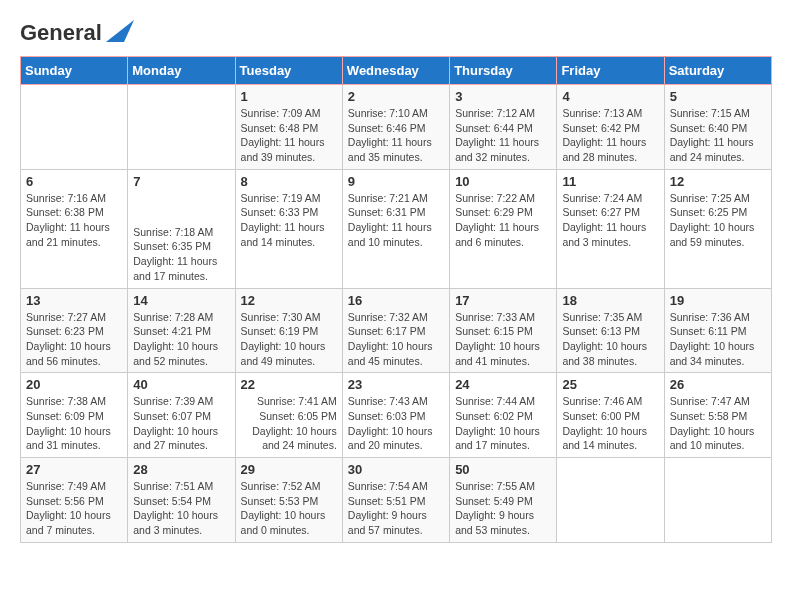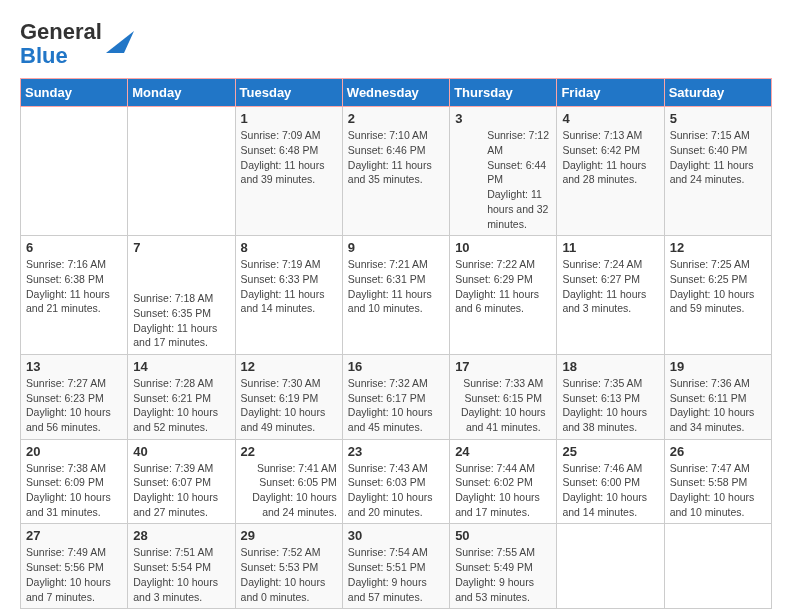--- a/index.html
+++ b/index.html
@@ -78,21 +78,20 @@
 </head>
 <body>
 
 <div class="header">
   <div class="logo">
     <div style="display:flex; align-items:center;">
       <div style="line-height:1.1;">
         <div style="font-size:22px; font-weight:bold; color:#333;">
           <span style="color:#333;">General</span>
         </div>
-        <div style="font-size:22px; font-weight:bold; color:#2176c7;">Blue</div>
       </div>
       <div style="margin-left:4px; margin-top:-10px;">
         <svg width="28" height="32" viewBox="0 0 28 32">
           <polygon points="0,32 28,10 18,32" fill="#2176c7"></polygon>
         </svg>
       </div>
     </div>
   </div>
   <div class="title-section">
     <div class="month-title"></div>
@@ -123,21 +122,21 @@
 Daylight: 11 hours and 39 minutes.</div>
         </td>
         <td>
           <span class="day-number">2</span>
           <div class="day-info" style="white-space: pre-line;">Sunrise: 7:10 AM
 Sunset: 6:46 PM
 Daylight: 11 hours and 35 minutes.</div>
         </td>
         <td>
           <span class="day-number">3</span>
-          <div class="day-info" style="white-space: pre-line; margin-left: 32px;">Sunrise: 7:12 AM
+          <div class="day-info" style="white-space: pre-line;">Sunrise: 7:12 AM
 Sunset: 6:44 PM
 Daylight: 11 hours and 32 minutes.</div>
         </td>
         <td>
           <span class="day-number">4</span>
           <div class="day-info" style="white-space: pre-line;">Sunrise: 7:13 AM
 Sunset: 6:42 PM
 Daylight: 11 hours and 28 minutes.</div>
         </td>
         <td>
@@ -194,38 +193,38 @@
       <tr>
         <td>
           <span class="day-number">13</span>
           <div class="day-info" style="white-space: pre-line;">Sunrise: 7:27 AM
 Sunset: 6:23 PM
 Daylight: 10 hours and 56 minutes.</div>
         </td>
         <td>
           <span class="day-number">14</span>
           <div class="day-info" style="white-space: pre-line;">Sunrise: 7:28 AM
-Sunset: 6:21 PM
+Sunset: 4:21 PM
 Daylight: 10 hours and 52 minutes.</div>
         </td>
         <td>
           <span class="day-number">12</span>
           <div class="day-info" style="white-space: pre-line;">Sunrise: 7:30 AM
 Sunset: 6:19 PM
 Daylight: 10 hours and 49 minutes.</div>
         </td>
         <td>
           <span class="day-number">16</span>
           <div class="day-info" style="white-space: pre-line;">Sunrise: 7:32 AM
 Sunset: 6:17 PM
 Daylight: 10 hours and 45 minutes.</div>
         </td>
         <td>
           <span class="day-number">17</span>
-          <div class="day-info" style="white-space: pre-line; text-align: center;">Sunrise: 7:33 AM
+          <div class="day-info" style="white-space: pre-line;">Sunrise: 7:33 AM
 Sunset: 6:15 PM
 Daylight: 10 hours and 41 minutes.</div>
         </td>
         <td>
           <span class="day-number">18</span>
           <div class="day-info" style="white-space: pre-line;">Sunrise: 7:35 AM
 Sunset: 6:13 PM
 Daylight: 10 hours and 38 minutes.</div>
         </td>
         <td>

